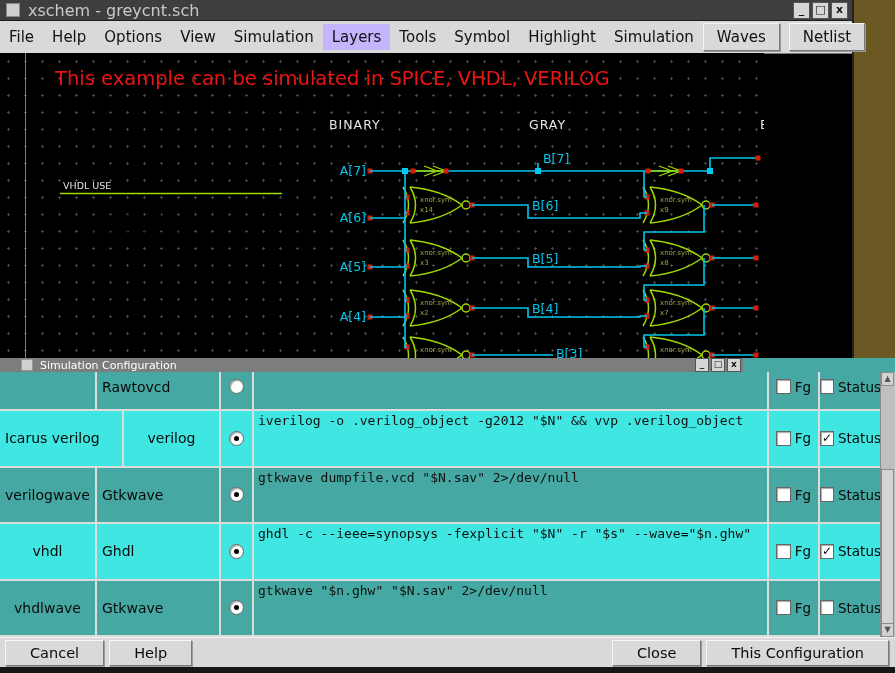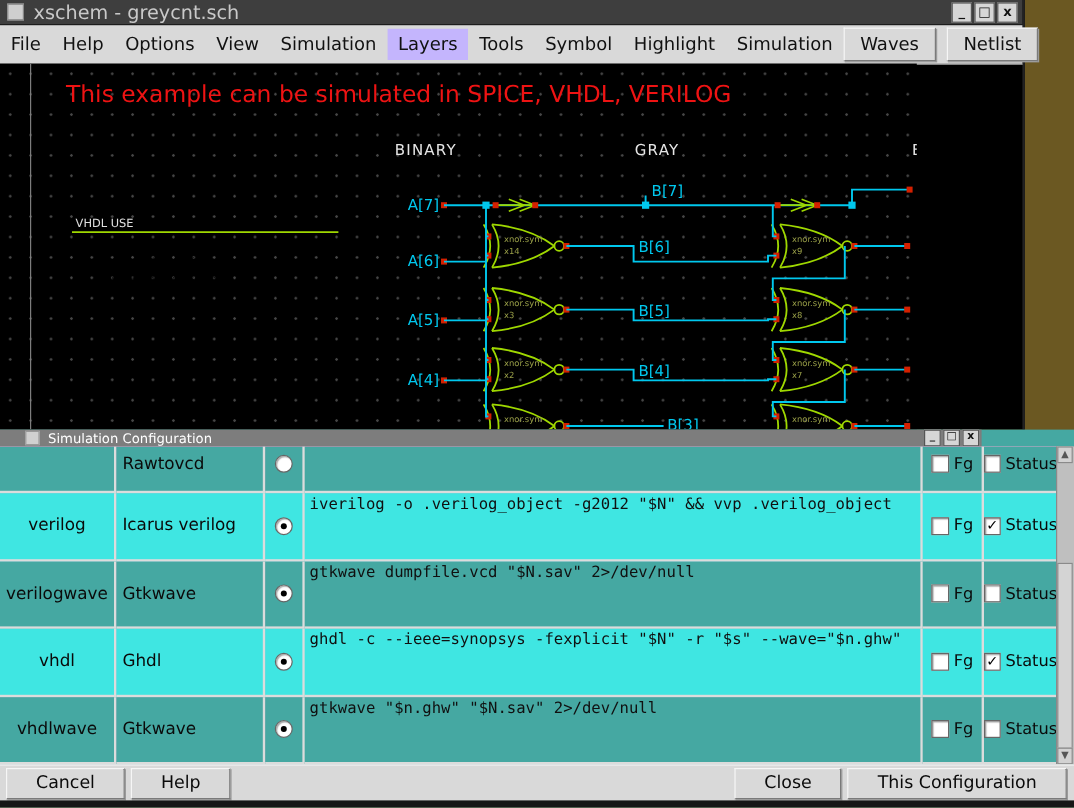--- a/index.html
+++ b/index.html
@@ -18,28 +18,28 @@
            display:flex;align-items:center;border-bottom:1px solid #7a7a7a;}
   .menuitem{font-size:15px;color:#111;padding:4px 9px;white-space:nowrap;}
   .menuitem.hl{background:#c4b5fd;}
   .toolbtns{margin-left:auto;display:flex;gap:9px;margin-right:5px;align-items:center;}
   .pushbtn{font-size:15px;color:#111;background:#d9d9d9;padding:4px 13px;white-space:nowrap;
            border:1px solid;border-color:#f6f6f6 #7a7a7a #7a7a7a #f6f6f6;box-shadow:1px 1px 0 #9a9a9a;}
   .canvas{position:absolute;left:0;top:53px;width:764px;height:305px;background:#000;overflow:hidden;
           background-image:radial-gradient(circle,#474747 1px,transparent 1.2px);background-size:17px 17px;}
   
   .dlg{position:absolute;left:0;top:358px;width:895px;height:315px;background:#45a8a2;}
-  .dlg-titlebar{position:absolute;left:0;top:0;width:818px;height:14px;background:#7d7d7d;
+  .dlg-titlebar{position:absolute;left:0;top:0;width:743px;height:14px;background:#7d7d7d;
                 display:flex;align-items:center;border-bottom:1px solid #5c5c5c;}
   .dlg-titlebar .wicon{width:10px;height:10px;background:#d0d0d0;border:1px solid #999;margin:0 7px 0 21px;}
   .dlg-titlebar .wtitle{color:#fff;font-size:11px;}
   .dlg-btns{margin-left:auto;display:flex;gap:2px;margin-right:2px;}
   .dlg-btn{width:12px;height:12px;background:#d6d6d6;border:1px solid #555;color:#111;
            font-size:9px;line-height:10px;text-align:center;font-weight:bold;}
-  .tablewrap{position:absolute;left:0;top:14px;width:881px;height:265px;overflow:hidden;background:#f9a8d4;}
+  .tablewrap{position:absolute;left:0;top:14px;width:881px;height:265px;overflow:hidden;background:#737373;}
   .trow{position:absolute;left:0;width:881px;display:flex;}
   .trow .c{box-sizing:border-box;border-right:2px solid #dcdcdc;border-bottom:2px solid #dcdcdc;}
   .c-name{width:97px;display:flex;align-items:center;justify-content:center;font-size:14px;color:#0a0a0a;}
   .c-tool{width:124px;display:flex;align-items:center;padding-left:5px;font-size:14px;color:#0a0a0a;}
   .c-radio{width:33px;display:flex;align-items:center;justify-content:center;}
   .c-cmd{width:515px;padding:2px 0 0 4px;font-family:"DejaVu Sans Mono","Liberation Mono",monospace;
          font-size:13px;color:#101010;white-space:pre;}
   .c-fg{width:51px;display:flex;align-items:center;justify-content:center;gap:4px;font-size:13.5px;color:#0a0a0a;}
   .c-status{width:61px;display:flex;align-items:center;justify-content:center;gap:4px;font-size:13.5px;color:#0a0a0a;border-right:none !important;}
   .partial .c-name,.partial .c-tool,.partial .c-radio,.partial .c-fg,.partial .c-status{align-items:flex-start;padding-top:7px;}
@@ -288,22 +288,22 @@
           <div class="c c-fg" style="background: rgb(69, 168, 162);">
             <span class="checkbox"></span>
             <span>Fg</span>
           </div>
           <div class="c c-status" style="background: rgb(69, 168, 162);">
             <span class="checkbox"></span>
             <span>Status</span>
           </div>
         </div>
         <div class="trow" style="top: 39px; height: 56.5px;">
+          <div class="c c-tool" style="background: rgb(63, 230, 226);">Icarus verilog</div>
           <div class="c c-name" style="background: rgb(63, 230, 226);">verilog</div>
-          <div class="c c-tool" style="background: rgb(63, 230, 226);">Icarus verilog</div>
           <div class="c c-radio" style="background: rgb(63, 230, 226);">
             <span class="radio on"></span>
           </div>
           <div class="c c-cmd" style="background: rgb(63, 230, 226);">iverilog -o .verilog_object -g2012 "$N" &amp;&amp; vvp .verilog_object</div>
           <div class="c c-fg" style="background: rgb(63, 230, 226);">
             <span class="checkbox"></span>
             <span>Fg</span>
           </div>
           <div class="c c-status" style="background: rgb(63, 230, 226);">
             <span class="checkbox">✓</span>

